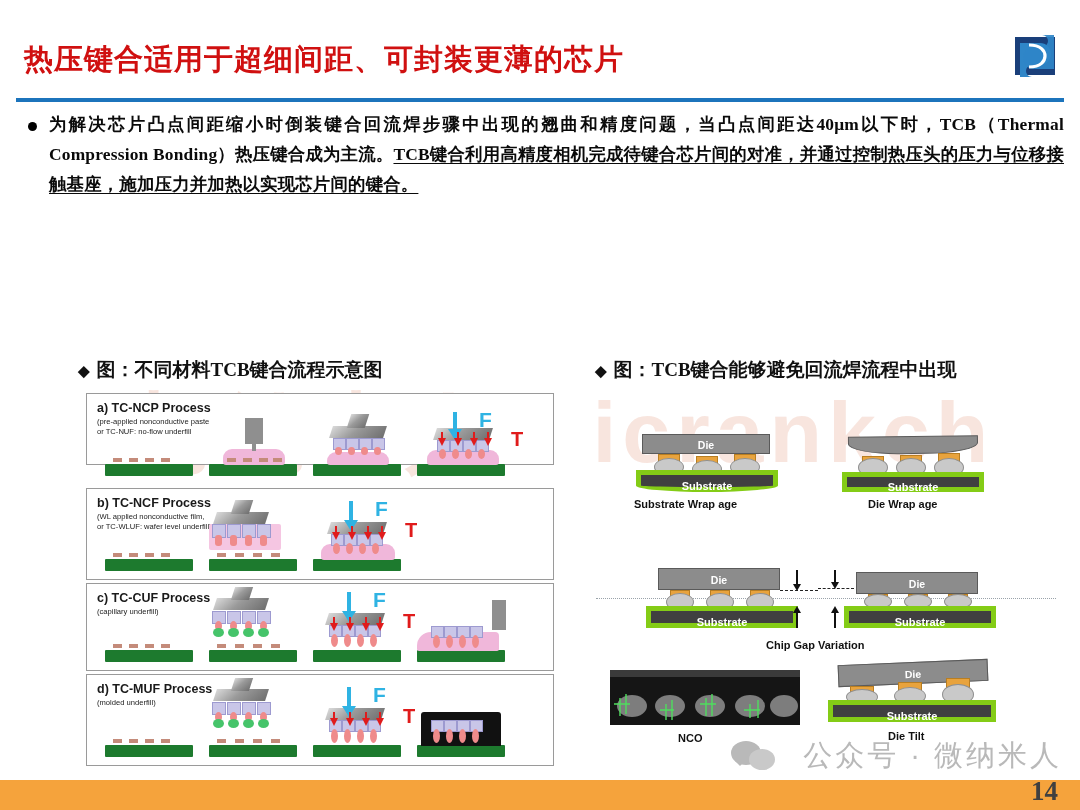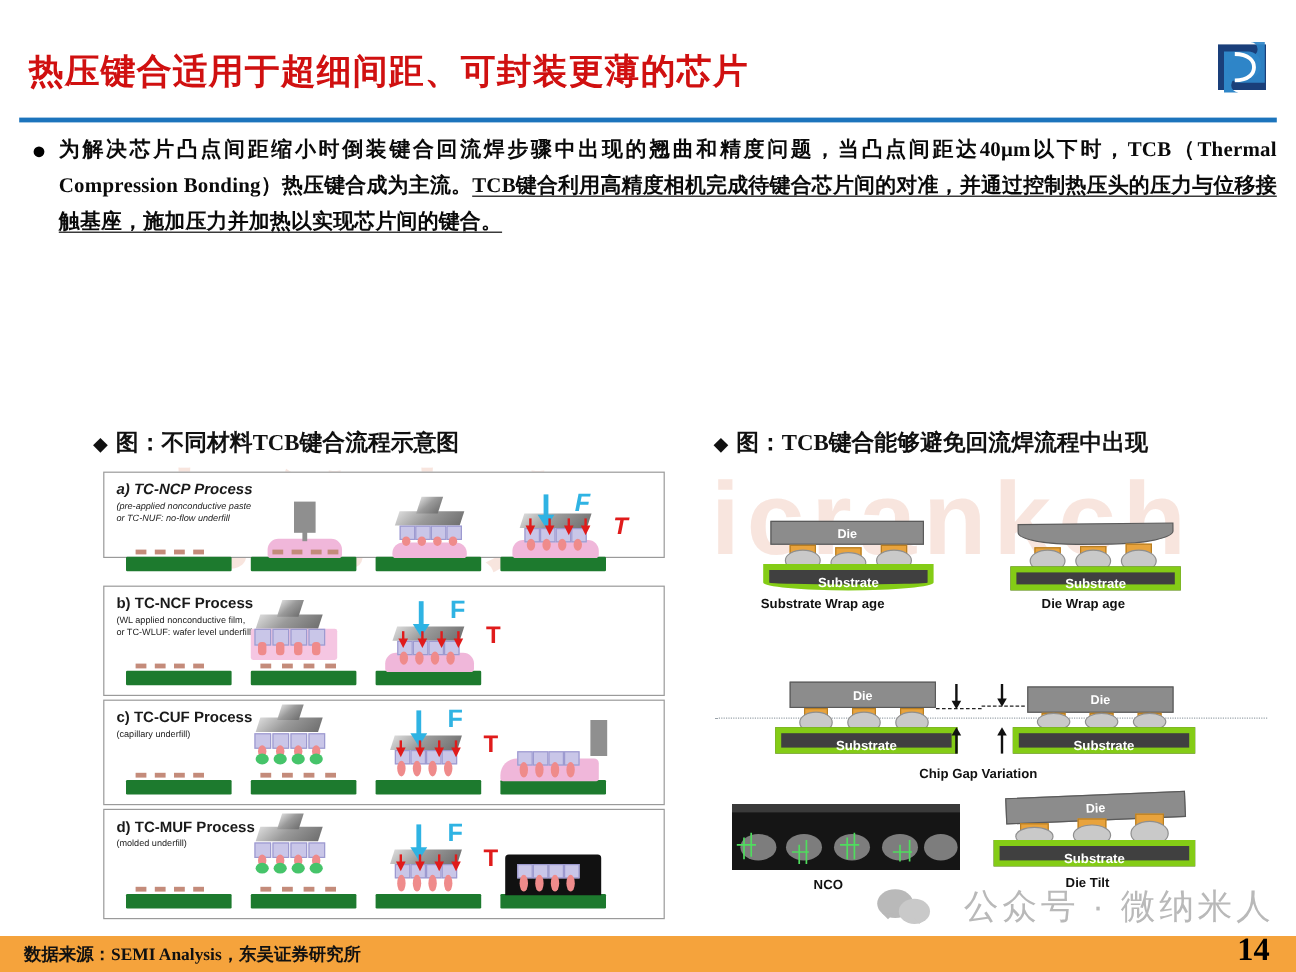--- a/index.html
+++ b/index.html
@@ -49,21 +49,21 @@
   
   .figcap{position:absolute;font-size:19px;font-weight:700;color:#111;z-index:6;line-height:1.45;}
   .figcap .dia{font-size:15px;margin-right:7px;}
   #cap-left{left:78px;top:356px;}
   #cap-right{left:595px;top:356px;width:430px;}
   #cap-right .l2{padding-left:27px;display:block;}
 
   
   #fig-left{position:absolute;left:86px;top:393px;width:468px;height:382px;z-index:7;}
   .panel{position:absolute;left:0;width:468px;border:1px solid #9a9a9a;background:#fff;box-sizing:border-box;}
-  #p-a{top:0;height:72px;font-style:italic;}
+  #p-a{top:0;height:72px;}
   #p-b{top:95px;height:92px;}
   #p-c{top:190px;height:88px;}
   #p-d{top:281px;height:92px;}
   .p-title{position:absolute;left:10px;top:7px;font-family:"Liberation Sans",sans-serif;font-size:12.5px;font-weight:700;color:#1a1a1a;white-space:nowrap;}
   .p-sub{position:absolute;left:10px;top:23px;font-family:"Liberation Sans",sans-serif;font-size:7.6px;color:#222;line-height:1.32;white-space:pre-line;}
   .sub{position:absolute;background:#1d7a2e;height:12px;border-radius:1px;}
   .pad{position:absolute;background:#c48b7a;width:9px;height:4px;}
   .pinkblob{position:absolute;background:#f0b7da;border-radius:9px 9px 3px 3px;}
   .tool{position:absolute;background:#8f8f8f;}
   .toolhead{position:absolute;background:linear-gradient(130deg,#d9d9d9 0%,#9a9a9a 45%,#6f6f6f 100%);}
@@ -88,21 +88,21 @@
   .padO{position:absolute;background:#e8a33d;border:1px solid #b87e22;}
   .rlabel{position:absolute;font-family:"Liberation Sans",sans-serif;font-weight:700;font-size:11px;color:#111;white-space:nowrap;}
   .dashline{position:absolute;height:0;border-top:1px dotted #9aa3aa;}
   .blkarrow{position:absolute;width:0;height:0;border-left:4px solid transparent;border-right:4px solid transparent;}
   .blkstem{position:absolute;width:2px;background:#111;}
   .nco{position:absolute;background:#1a1a1a;overflow:hidden;}
 
   
   .footer{position:absolute;left:0;bottom:0;width:1080px;height:30px;background:#f5a33c;z-index:20;}
   .footer .src{position:absolute;left:20px;top:6px;font-size:14.5px;font-weight:700;color:#111;}
-  .footer .pg{position:absolute;right:22px;top:-4px;font-size:27px;font-weight:700;color:#000000;margin-left:12px;}
+  .footer .pg{position:absolute;right:22px;top:-4px;font-size:27px;font-weight:700;color:#404040;margin-left:12px;}
 </style>
 </head>
 <body>
 
 <div class="wm-big">与纳米人 · icrankch</div>
 
 <div class="title">热压键合适用于超细间距、可封装更薄的芯片</div>
 
 <div class="logo">
   <span class="mark">
@@ -487,15 +487,14 @@
 
 <div class="wm-wechat">
   <span class="bubbles">
     <span class="b1"></span>
       <span class="b2"></span>
   </span>
   <span>公众号 · 微纳米人</span>
 </div>
 
 <div class="footer">
-  <span class="src">数据来源：SEMI Analysis，东吴证券研究所</span>
   <span class="pg">14</span>
 </div>
 
 </body></html>

